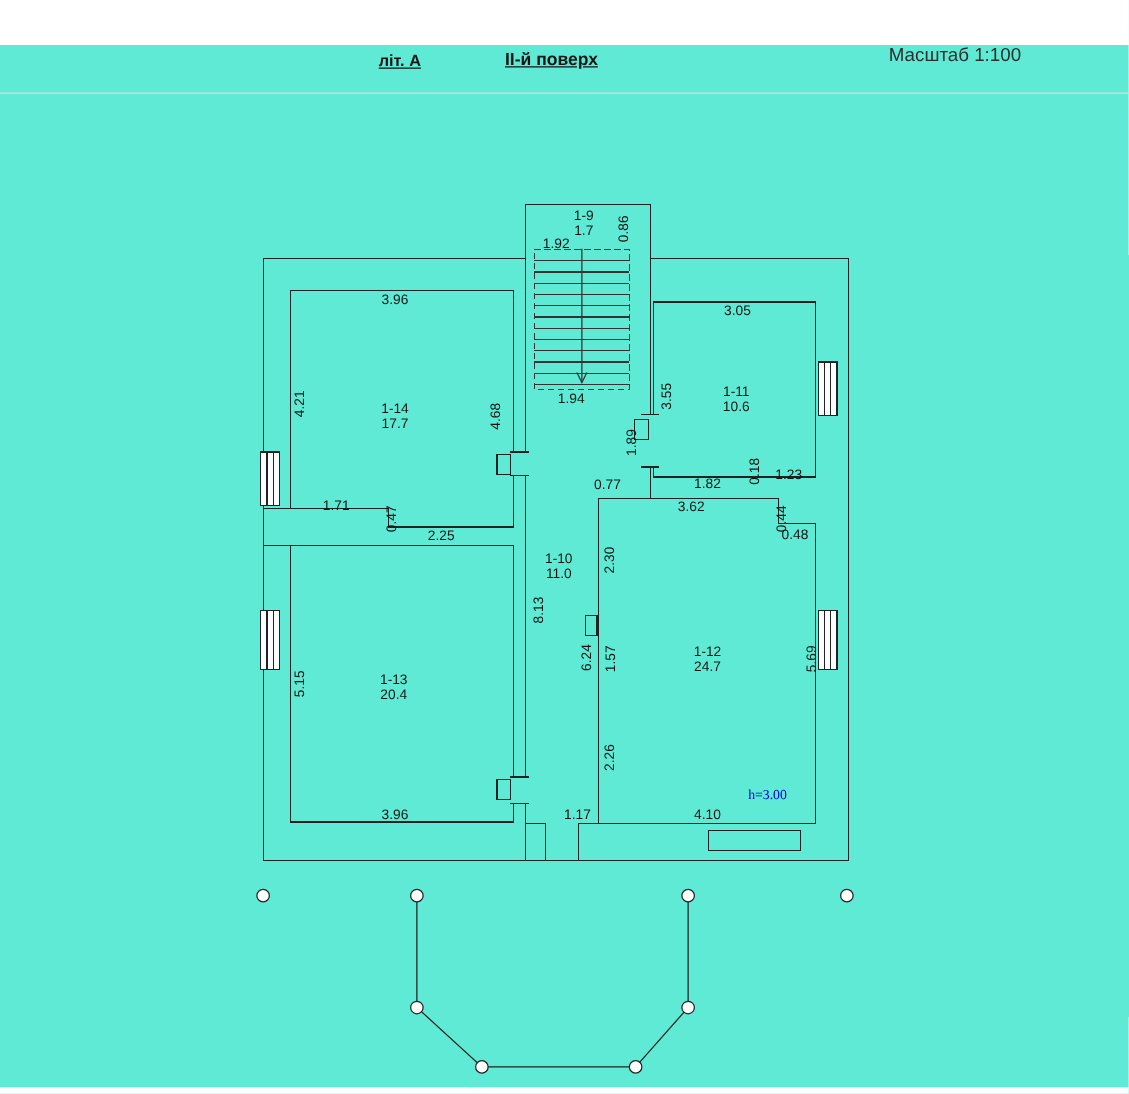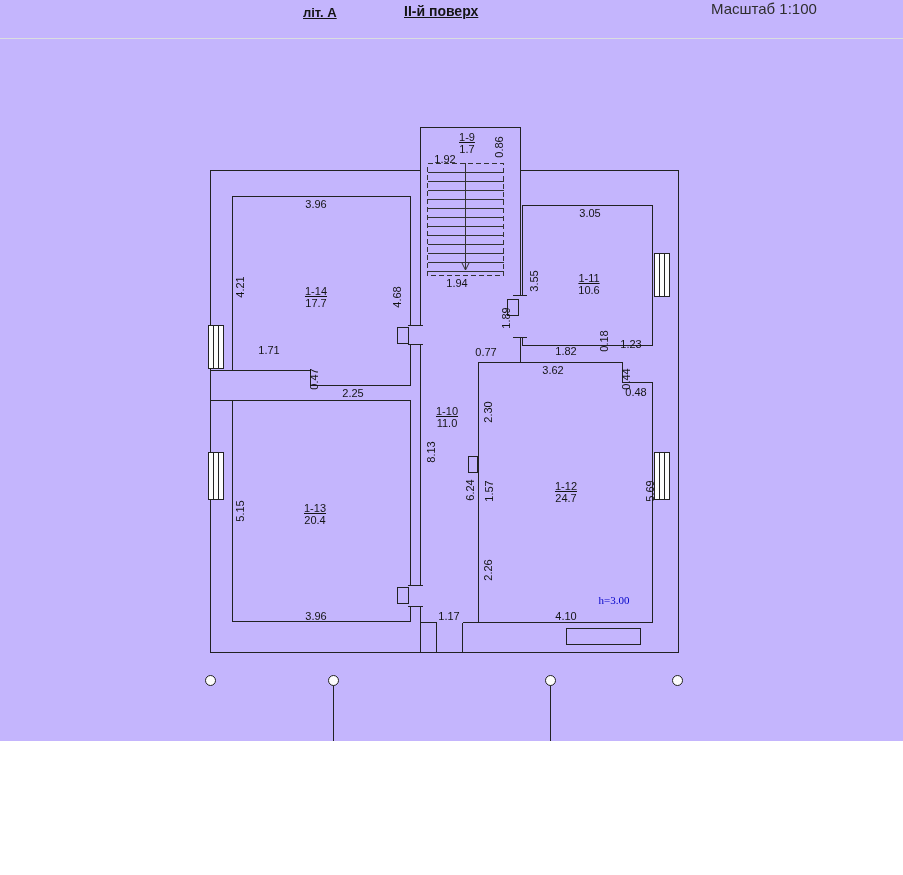--- a/index.html
+++ b/index.html
@@ -1,30 +1,31 @@
 <!DOCTYPE html>
 <html><head>
 <meta charset="utf-8">
 <style>
   html,body { margin:0; padding:0; background:#ffffff; }
   .page {
-    position:relative; width:903px; height:741px;
-    background:#c4b5fd; overflow:hidden;
+    position:relative; width:903px; height:834px;
+    background:#5eead4; overflow:hidden;
     font-family:"Liberation Sans","DejaVu Sans",sans-serif;
     color:#141414;
+    margin-top:36px;
   }
   .plan { position:absolute; left:0; top:0; }
   .label { position:absolute; white-space:nowrap; }
   .hdr-lit  { left:303px; top:5px;  font-size:13px; font-weight:bold; text-decoration:underline; }
   .hdr-floor{ left:404px; top:3px;  font-size:14px; font-weight:bold; text-decoration:underline; }
   .hdr-scale{ left:711px; top:0px;  font-size:15px; color:#2e2e2e; }
   .dim  { position:absolute; font-size:11px; white-space:nowrap; transform:translateX(-50%); }
   .dimv { position:absolute; font-size:11px; white-space:nowrap; transform:translate(-50%,-50%) rotate(-90deg); }
   .room { position:absolute; font-size:11px; line-height:12px; text-align:center; transform:translateX(-50%); }
-  .room .rid { text-decoration:underline; }
+  .room .rid { }
   .blue { color:#0000c8;font-family:Liberation Serif, serif; }
 </style>
 </head>
 <body>
 
 <div class="page">
 
   <svg class="plan" width="903" height="875" viewBox="0 0 903 875">
 
     <g>
@@ -166,24 +167,24 @@
 
   <span class="dim" style="left:445px; top:153px">1.92</span>
   <span class="dim" style="left:457px; top:277px">1.94</span>
   <span class="dim" style="left:316px; top:198px">3.96</span>
   <span class="dim" style="left:590px; top:207px">3.05</span>
   <span class="dim" style="left:486px; top:346px">0.77</span>
   <span class="dim" style="left:566px; top:345px">1.82</span>
   <span class="dim" style="left:631px; top:338px">1.23</span>
   <span class="dim" style="left:553px; top:364px">3.62</span>
   <span class="dim" style="left:636px; top:386px">0.48</span>
-  <span class="dim" style="left:269px; top:344px">1.71</span>
+  <span class="dim" style="left:269px; top:363px">1.71</span>
   <span class="dim" style="left:353px; top:387px">2.25</span>
   <span class="dim" style="left:316px; top:610px">3.96</span>
-  <span class="dim" style="left:449px; top:610px">1.17</span>
+  <span class="dim" style="left:462px; top:610px">1.17</span>
   <span class="dim" style="left:566px; top:610px">4.10</span>
   <span class="dim blue" style="left:614px; top:594px">h=3.00</span>
 
   <span class="dimv" style="left:499px; top:147px">0.86</span>
   <span class="dimv" style="left:240px; top:287px">4.21</span>
   <span class="dimv" style="left:397px; top:297px">4.68</span>
   <span class="dimv" style="left:534px; top:281px">3.55</span>
   <span class="dimv" style="left:506px; top:318px">1.89</span>
   <span class="dimv" style="left:604px; top:341px">0.18</span>
   <span class="dimv" style="left:626px; top:379px">0.44</span>

